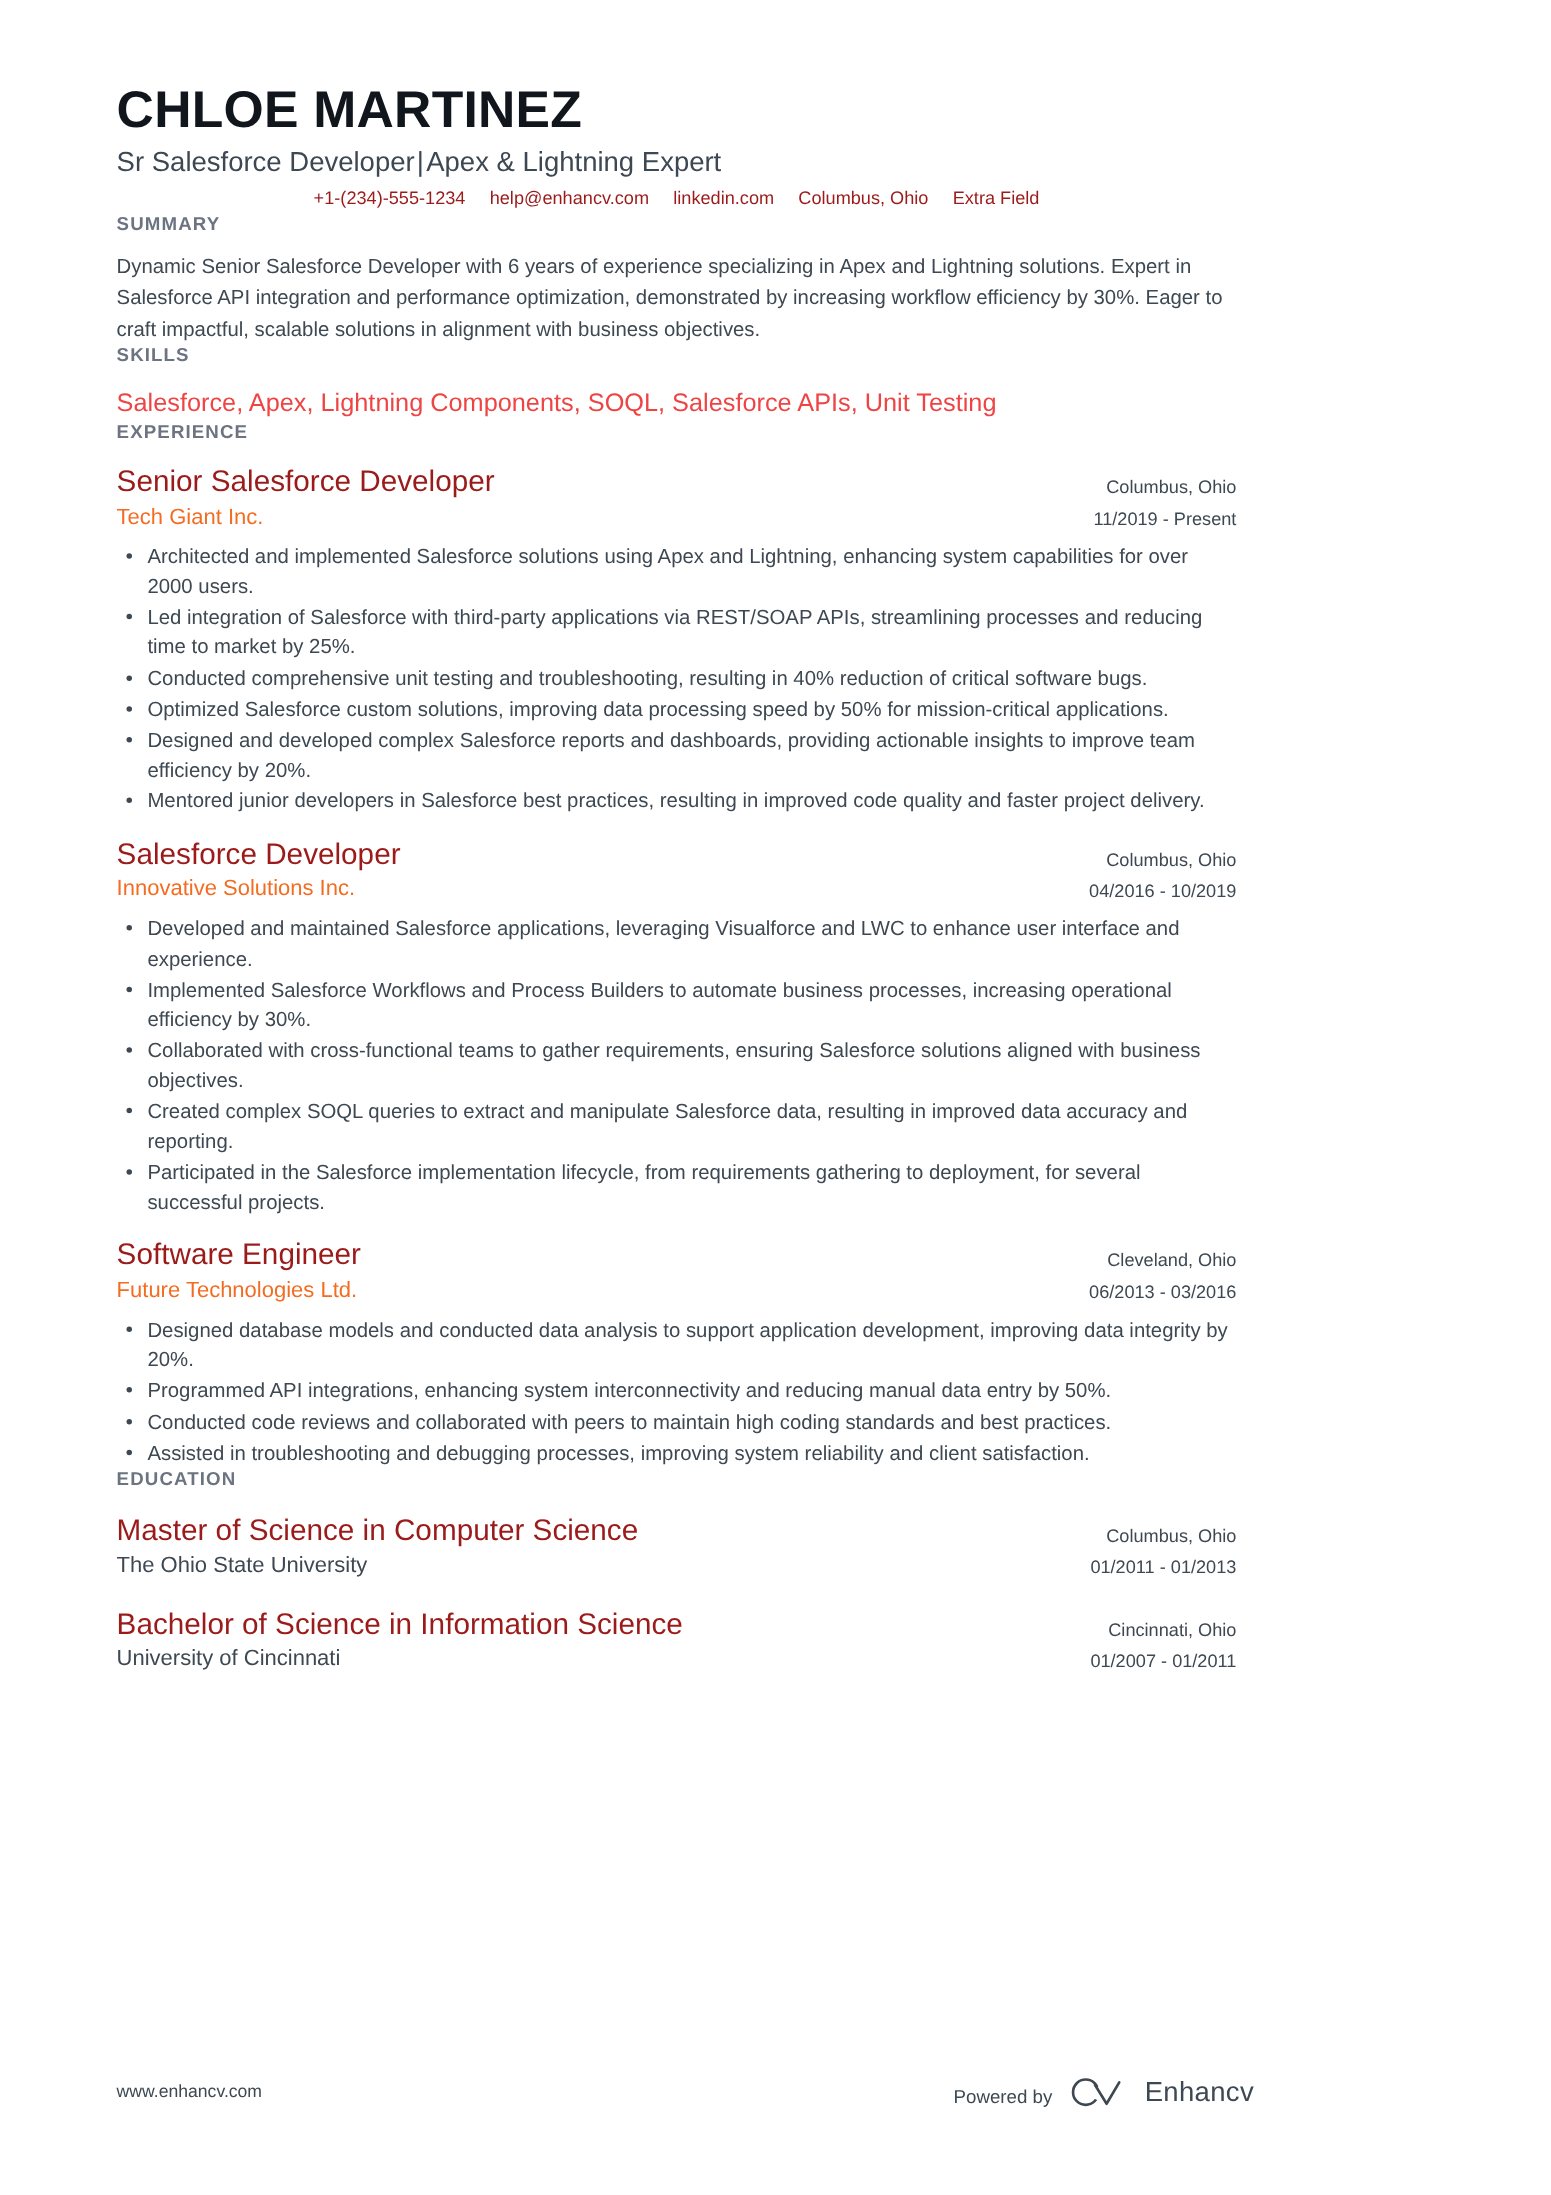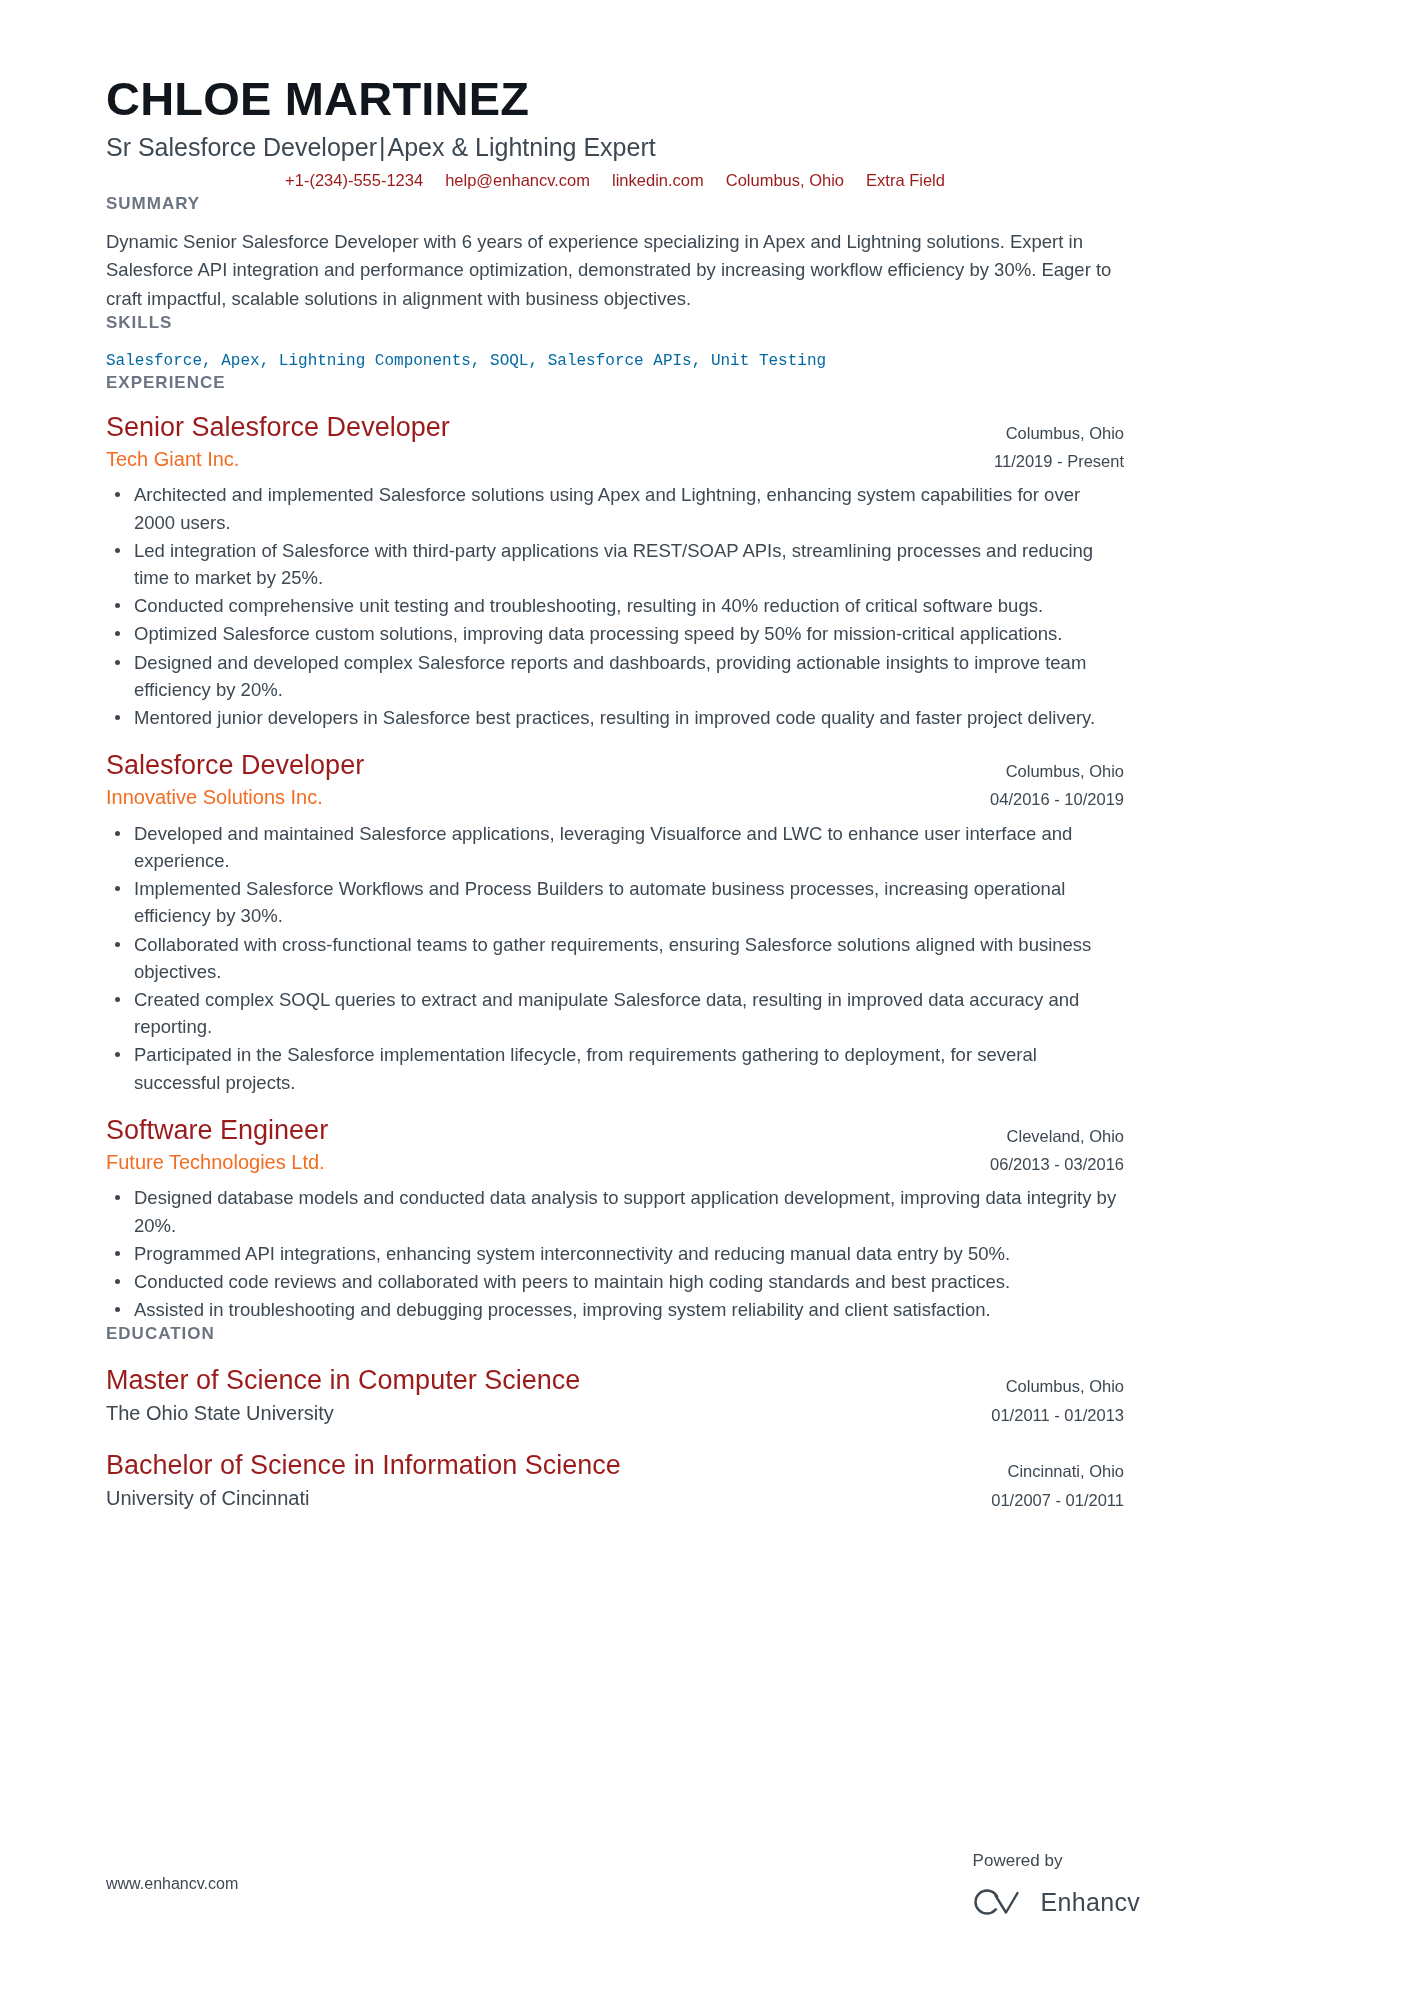--- a/index.html
+++ b/index.html
@@ -74,25 +74,24 @@
     margin: 0 0 14px 0;
   }
   .summary-text {
     font-size: 18.5px;
     line-height: 1.52;
     color: #3d4852;
     margin: 0;
     max-width: 1165px;
   }
   .skills-text {
-    font-size: 16px;
+    font-size: 23px;
     line-height: 1.5;
-    color: #0369a1;
+    color: #ef4444;
     margin: 16px 0 0 0;
-    font-family: Liberation Mono, monospace;
   }
 
   
   .entry {
     position: relative;
     margin-top: 18px;
   }
   .entry:first-of-type { margin-top: 6px; }
   .entry-head {
     display: flex;
@@ -177,23 +176,22 @@
     display: flex;
     align-items: center;
     justify-content: space-between;
   }
   .footer-url {
     font-size: 16px;
     color: #3d4852;
   }
   .footer-brand {
     display: flex;
-    align-items: flex-start;
+    align-items: flex-end;
     gap: 16px;
-    flex-direction: column;
   }
   .powered-by {
     font-size: 17px;
     color: #3d4852;
   }
   .brand-logo {
     display: flex;
     align-items: center;
     gap: 10px;
   }

